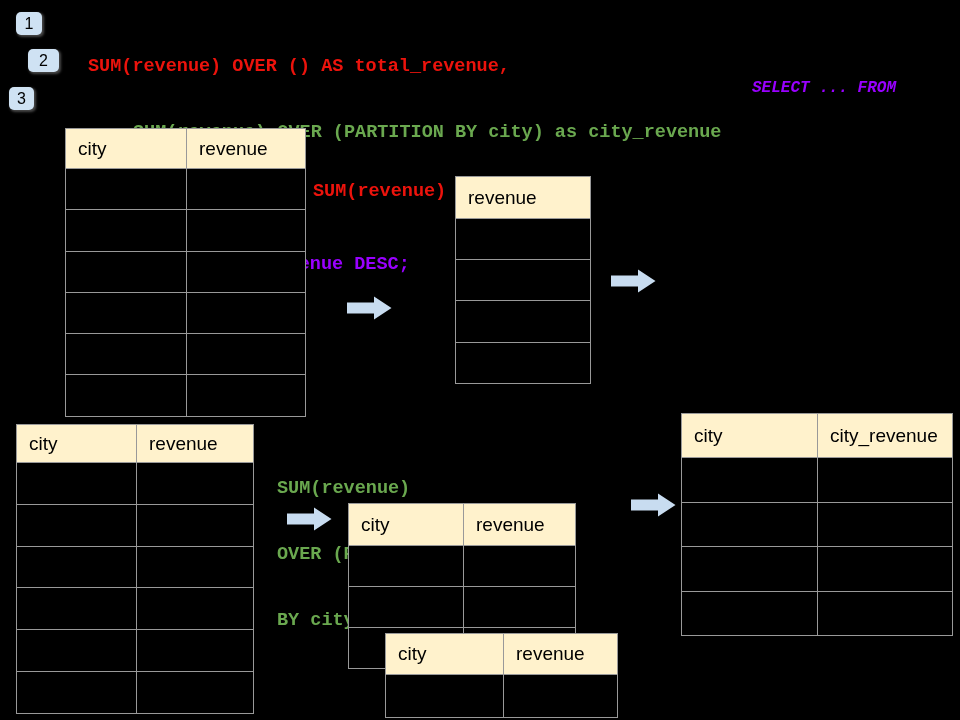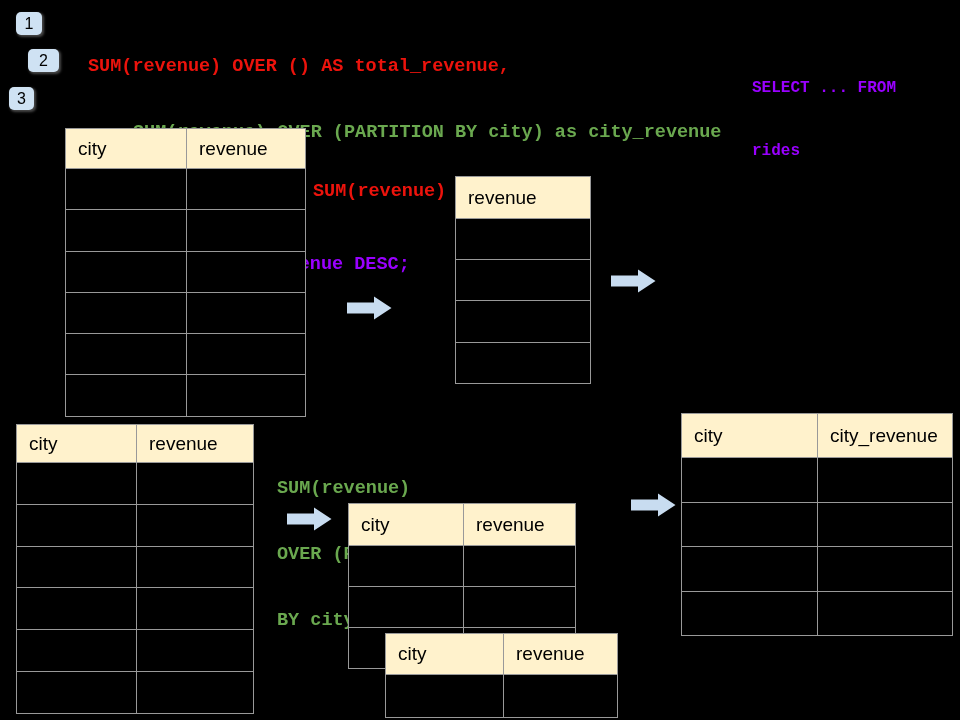--- a/index.html
+++ b/index.html
@@ -10,21 +10,21 @@
   
   .code{position:absolute;font-family:"Liberation Mono",monospace;font-weight:bold;white-space:pre;}
   .main-code{left:88px;top:12px;font-size:18.5px;line-height:22px;}
   .main-code .sql-line:nth-child(2),
   .main-code .sql-line:nth-child(3){padding-left:45px;}
   .main-code .sql-line:nth-child(4),
   .main-code .sql-line:nth-child(5){padding-left:22px;}
   .purple{color:#9900ff;}
   .red{color:#ec130c;}
   .green{color:#6aa84f;}
-  .snippet{left:752px;top:36px;font-size:16px;line-height:21px;color:#9900ff;}
+  .snippet{left:752px;top:36px;font-size:16px;line-height:21px;color:#9900ff;font-style:italic;}
   .label-red{left:313px;top:137px;font-size:18.5px;line-height:22px;color:#ec130c;}
   .label-green{left:277px;top:434px;font-size:18.5px;line-height:22px;color:#6aa84f;}
   
   .badge{
     position:absolute;background:#cfe2f3;border-radius:5px;color:#000;
     font-size:16px;display:flex;align-items:center;justify-content:center;
     box-shadow:1.5px 1.5px 2.5px rgba(110,110,110,.65);
   }
   .b1{left:16px;top:12px;width:26px;height:23px;}
   .b2{left:28px;top:49px;width:31px;height:23px;}
@@ -66,21 +66,20 @@
 
   <div class="code main-code">
     <div class="sql-line"><span class="red">SUM(revenue) OVER () AS total_revenue,</span></div>
     <div class="sql-line"><span class="green">SUM(revenue) OVER (PARTITION BY city) as city_revenue</span></div>
     <div class="sql-line"><span class="purple">FROM rides</span></div>
     <div class="sql-line"><span class="purple">ORDER by city_revenue DESC;</span></div>
   </div>
 
   <div class="code snippet">
     <div>SELECT ... FROM</div>
-    <div>rides</div>
   </div>
 
   <div class="code label-red">
     <div>SUM(revenue)</div>
   </div>
 
   <div class="code label-green">
     <div>SUM(revenue)</div>
     <div>OVER (PARTITION</div>
     <div>BY city)</div>

